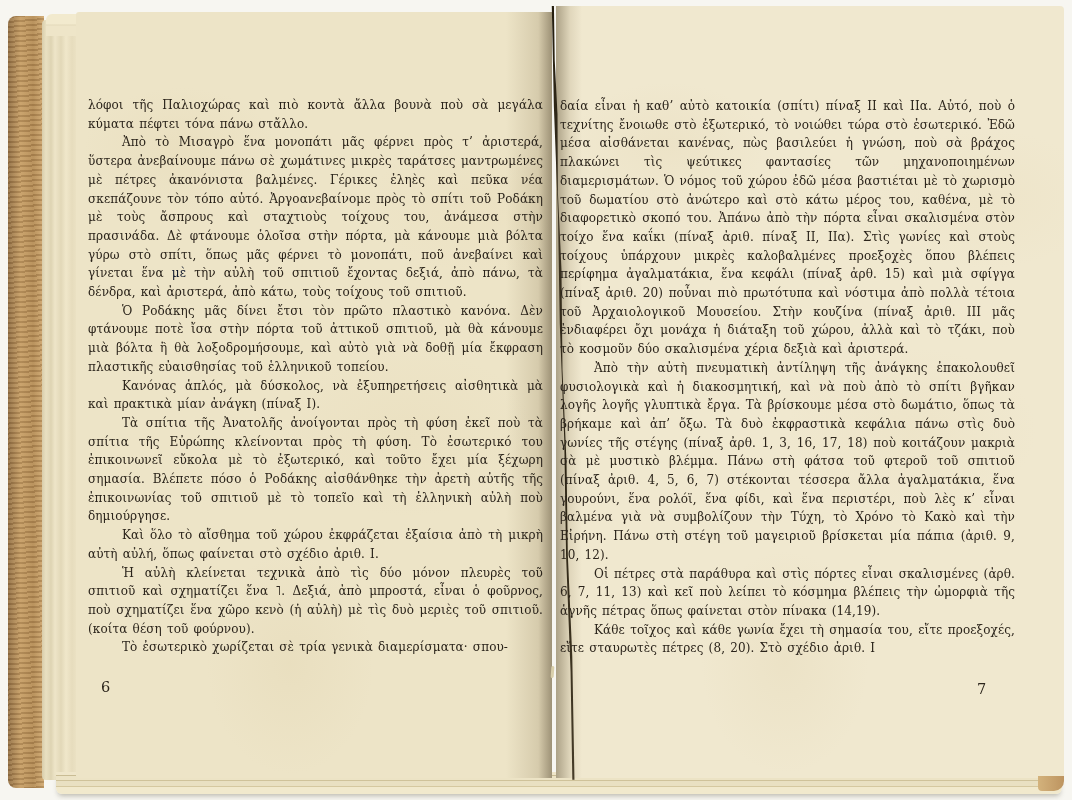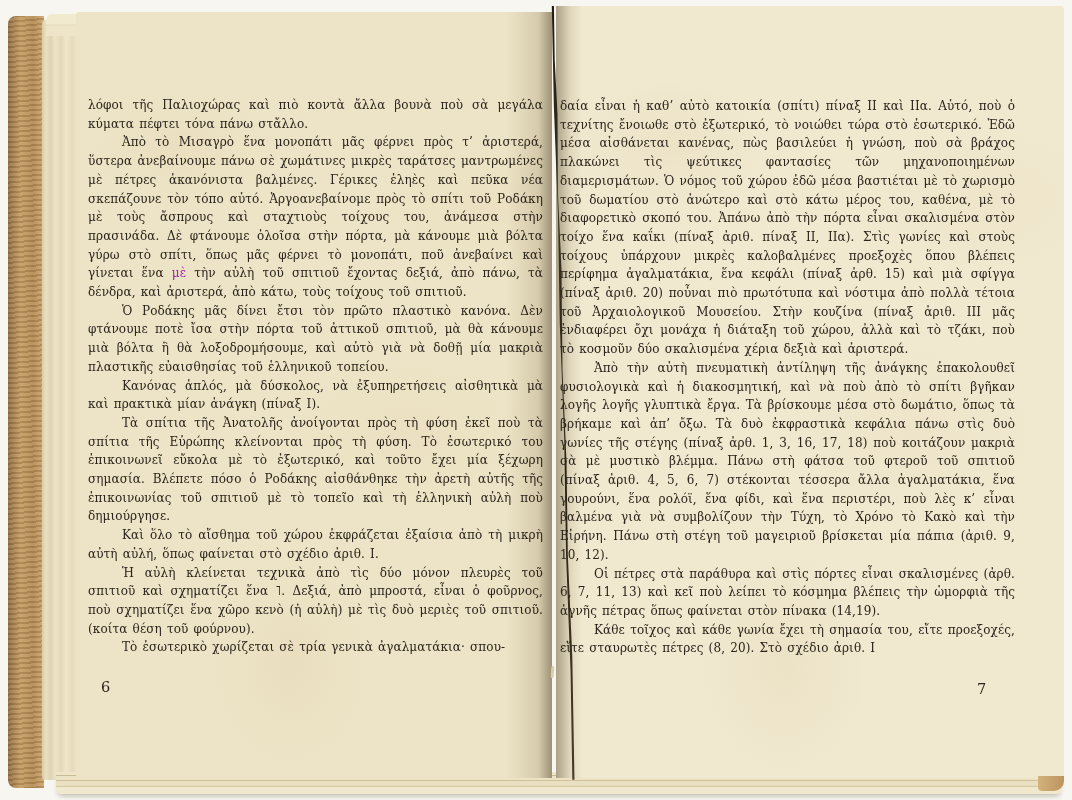--- a/index.html
+++ b/index.html
@@ -79,21 +79,21 @@
   
   .text-col{
     position:absolute;width:455px;
     font-size:12px;line-height:18.7px;color:#2b241b;
     text-align:justify;word-spacing:1.2px;letter-spacing:.1px;
   }
   .text-col.left{left:88px;top:96px;}
   .text-col.right{left:560px;top:97px;}
   .text-col p{margin:0;}
   .text-col p.indent{text-indent:34px;}
-  .faded{color:#a21caf;margin-top:34px;}
+  .faded{color:#0f172a;margin-top:34px;}
   .pagenum{
     position:absolute;font-size:14.5px;color:#2b241b;
     font-family:"DejaVu Serif","Liberation Serif",serif;
   }
   .pagenum.left{left:101px;top:679px;}
   .pagenum.right{left:977px;top:681px;}
 </style>
 </head>
 <body>
 
@@ -112,26 +112,26 @@
   <div class="inner-shadow"></div>
 </div>
 
 <div class="gutter"></div>
 <div class="stitch"></div>
 <div class="corner-bottom-right"></div>
 
 <div class="text-col left">
   <p>λόφοι τῆς Παλιοχώρας καὶ πιὸ κοντὰ ἄλλα βουνὰ ποὺ σὰ μεγάλα κύματα πέφτει τόνα πάνω στἄλλο.</p>
   <p class="indent"><span>Ἀπὸ τὸ Μισαγρὸ ἕνα μονοπάτι μᾶς φέρνει πρὸς τ’ ἀριστερά, ὕστερα ἀνεβαίνουμε πάνω σὲ χωμάτινες μικρὲς ταράτσες μαντρωμένες μὲ πέτρες ἀκανόνιστα βαλμένες. Γέρικες ἐληὲς καὶ πεῦκα νέα σκεπάζουνε τὸν τόπο αὐτό. Ἀργοανεβαίνομε πρὸς τὸ σπίτι τοῦ Ροδάκη μὲ τοὺς ἄσπρους καὶ σταχτιοὺς τοίχους του, ἀνάμεσα στὴν πρασινάδα. Δὲ φτάνουμε ὁλοῖσα στὴν πόρτα, μὰ κάνουμε μιὰ βόλτα γύρω στὸ σπίτι, ὅπως μᾶς φέρνει τὸ μονοπάτι, ποῦ ἀνεβαίνει καὶ γίνεται ἕνα</span> <span class="faded">μὲ</span> <span>τὴν αὐλὴ τοῦ σπιτιοῦ ἔχοντας δεξιά, ἀπὸ πάνω, τὰ δένδρα, καὶ ἀριστερά, ἀπὸ κάτω, τοὺς τοίχους τοῦ σπιτιοῦ.</span></p>
-  <p class="indent">Ὁ Ροδάκης μᾶς δίνει ἔτσι τὸν πρῶτο πλαστικὸ κανόνα. Δὲν φτάνουμε ποτὲ ἴσα στὴν πόρτα τοῦ ἀττικοῦ σπιτιοῦ, μὰ θὰ κάνουμε μιὰ βόλτα ἢ θὰ λοξοδρομήσουμε, καὶ αὐτὸ γιὰ νὰ δοθῇ μία μακριὰ πλαστικῆς εὐαισθησίας τοῦ ἑλληνικοῦ τοπείου.</p>
+  <p class="indent">Ὁ Ροδάκης μᾶς δίνει ἔτσι τὸν πρῶτο πλαστικὸ κανόνα. Δὲν φτάνουμε ποτὲ ἴσα στὴν πόρτα τοῦ ἀττικοῦ σπιτιοῦ, μὰ θὰ κάνουμε μιὰ βόλτα ἢ θὰ λοξοδρομήσουμε, καὶ αὐτὸ γιὰ νὰ δοθῇ μία ἔκφραση πλαστικῆς εὐαισθησίας τοῦ ἑλληνικοῦ τοπείου.</p>
   <p class="indent">Κανόνας ἁπλός, μὰ δύσκολος, νὰ ἐξυπηρετήσεις αἰσθητικὰ μὰ καὶ πρακτικὰ μίαν ἀνάγκη (πίναξ I).</p>
   <p class="indent">Τὰ σπίτια τῆς Ἀνατολῆς ἀνοίγονται πρὸς τὴ φύση ἐκεῖ ποὺ τὰ σπίτια τῆς Εὐρώπης κλείνονται πρὸς τὴ φύση. Τὸ ἐσωτερικό του ἐπικοινωνεῖ εὔκολα μὲ τὸ ἐξωτερικό, καὶ τοῦτο ἔχει μία ξέχωρη σημασία. Βλέπετε πόσο ὁ Ροδάκης αἰσθάνθηκε τὴν ἀρετὴ αὐτῆς τῆς ἐπικοινωνίας τοῦ σπιτιοῦ μὲ τὸ τοπεῖο καὶ τὴ ἑλληνικὴ αὐλὴ ποὺ δημιούργησε.</p>
   <p class="indent">Καὶ ὅλο τὸ αἴσθημα τοῦ χώρου ἐκφράζεται ἐξαίσια ἀπὸ τὴ μικρὴ αὐτὴ αὐλή, ὅπως φαίνεται στὸ σχέδιο ἀριθ. I.</p>
   <p class="indent">Ἡ αὐλὴ κλείνεται τεχνικὰ ἀπὸ τὶς δύο μόνον πλευρὲς τοῦ σπιτιοῦ καὶ σχηματίζει ἕνα ˥. Δεξιά, ἀπὸ μπροστά, εἶναι ὁ φοῦρνος, ποὺ σχηματίζει ἕνα χῶρο κενὸ (ἡ αὐλὴ) μὲ τὶς δυὸ μεριὲς τοῦ σπιτιοῦ. (κοίτα θέση τοῦ φούρνου).</p>
-  <p class="indent">Τὸ ἐσωτερικὸ χωρίζεται σὲ τρία γενικὰ ἀγαλματάκια· σπου-</p>
+  <p class="indent">Τὸ ἐσωτερικὸ χωρίζεται σὲ τρία γενικὰ διαμερίσματα· σπου-</p>
 </div>
 <div class="pagenum left">6</div>
 
 <div class="text-col right">
   <p>δαία εἶναι ἡ καθ’ αὐτὸ κατοικία (σπίτι) πίναξ II καὶ IIα. Αὐτό, ποὺ ὁ τεχνίτης ἔνοιωθε στὸ ἐξωτερικό, τὸ νοιώθει τώρα στὸ ἐσωτερικό. Ἐδῶ μέσα αἰσθάνεται κανένας, πὼς βασιλεύει ἡ γνώση, ποὺ σὰ βράχος πλακώνει τὶς ψεύτικες φαντασίες τῶν μηχανοποιημένων διαμερισμάτων. Ὁ νόμος τοῦ χώρου ἐδῶ μέσα βαστιέται μὲ τὸ χωρισμὸ τοῦ δωματίου στὸ ἀνώτερο καὶ στὸ κάτω μέρος του, καθένα, μὲ τὸ διαφορετικὸ σκοπό του. Ἀπάνω ἀπὸ τὴν πόρτα εἶναι σκαλισμένα στὸν τοίχο ἕνα καΐκι (πίναξ ἀριθ. πίναξ II, IIα). Στὶς γωνίες καὶ στοὺς τοίχους ὑπάρχουν μικρὲς καλοβαλμένες προεξοχὲς ὅπου βλέπεις περίφημα ἀγαλματάκια, ἕνα κεφάλι (πίναξ ἀρθ. 15) καὶ μιὰ σφίγγα (πίναξ ἀριθ. 20) ποὖναι πιὸ πρωτότυπα καὶ νόστιμα ἀπὸ πολλὰ τέτοια τοῦ Ἀρχαιολογικοῦ Μουσείου. Στὴν κουζίνα (πίναξ ἀριθ. III μᾶς ἐνδιαφέρει ὄχι μονάχα ἡ διάταξη τοῦ χώρου, ἀλλὰ καὶ τὸ τζάκι, ποὺ τὸ κοσμοῦν δύο σκαλισμένα χέρια δεξιὰ καὶ ἀριστερά.</p>
   <p class="indent">Ἀπὸ τὴν αὐτὴ πνευματικὴ ἀντίληψη τῆς ἀνάγκης ἐπακολουθεῖ φυσιολογικὰ καὶ ἡ διακοσμητική, καὶ νὰ ποὺ ἀπὸ τὸ σπίτι βγῆκαν λογῆς λογῆς γλυπτικὰ ἔργα. Τὰ βρίσκουμε μέσα στὸ δωμάτιο, ὅπως τὰ βρήκαμε καὶ ἀπ’ ὄξω. Τὰ δυὸ ἐκφραστικὰ κεφάλια πάνω στὶς δυὸ γωνίες τῆς στέγης (πίναξ ἀρθ. 1, 3, 16, 17, 18) ποὺ κοιτάζουν μακριὰ σὰ μὲ μυστικὸ βλέμμα. Πάνω στὴ φάτσα τοῦ φτεροῦ τοῦ σπιτιοῦ (πίναξ ἀριθ. 4, 5, 6, 7) στέκονται τέσσερα ἄλλα ἀγαλματάκια, ἕνα γουρούνι, ἕνα ρολόϊ, ἕνα φίδι, καὶ ἕνα περιστέρι, ποὺ λὲς κ’ εἶναι βαλμένα γιὰ νὰ συμβολίζουν τὴν Τύχη, τὸ Χρόνο τὸ Κακὸ καὶ τὴν Εἰρήνη. Πάνω στὴ στέγη τοῦ μαγειριοῦ βρίσκεται μία πάπια (ἀριθ. 9, 10, 12).</p>
   <p class="indent">Οἱ πέτρες στὰ παράθυρα καὶ στὶς πόρτες εἶναι σκαλισμένες (ἀρθ. 6, 7, 11, 13) καὶ κεῖ ποὺ λείπει τὸ κόσμημα βλέπεις τὴν ὠμορφιὰ τῆς ἁγνῆς πέτρας ὅπως φαίνεται στὸν πίνακα (14,19).</p>
   <p class="indent">Κάθε τοῖχος καὶ κάθε γωνία ἔχει τὴ σημασία του, εἴτε προεξοχές, εἴτε σταυρωτὲς πέτρες (8, 20). Στὸ σχέδιο ἀριθ. I</p>
 </div>
 <div class="pagenum right">7</div>

